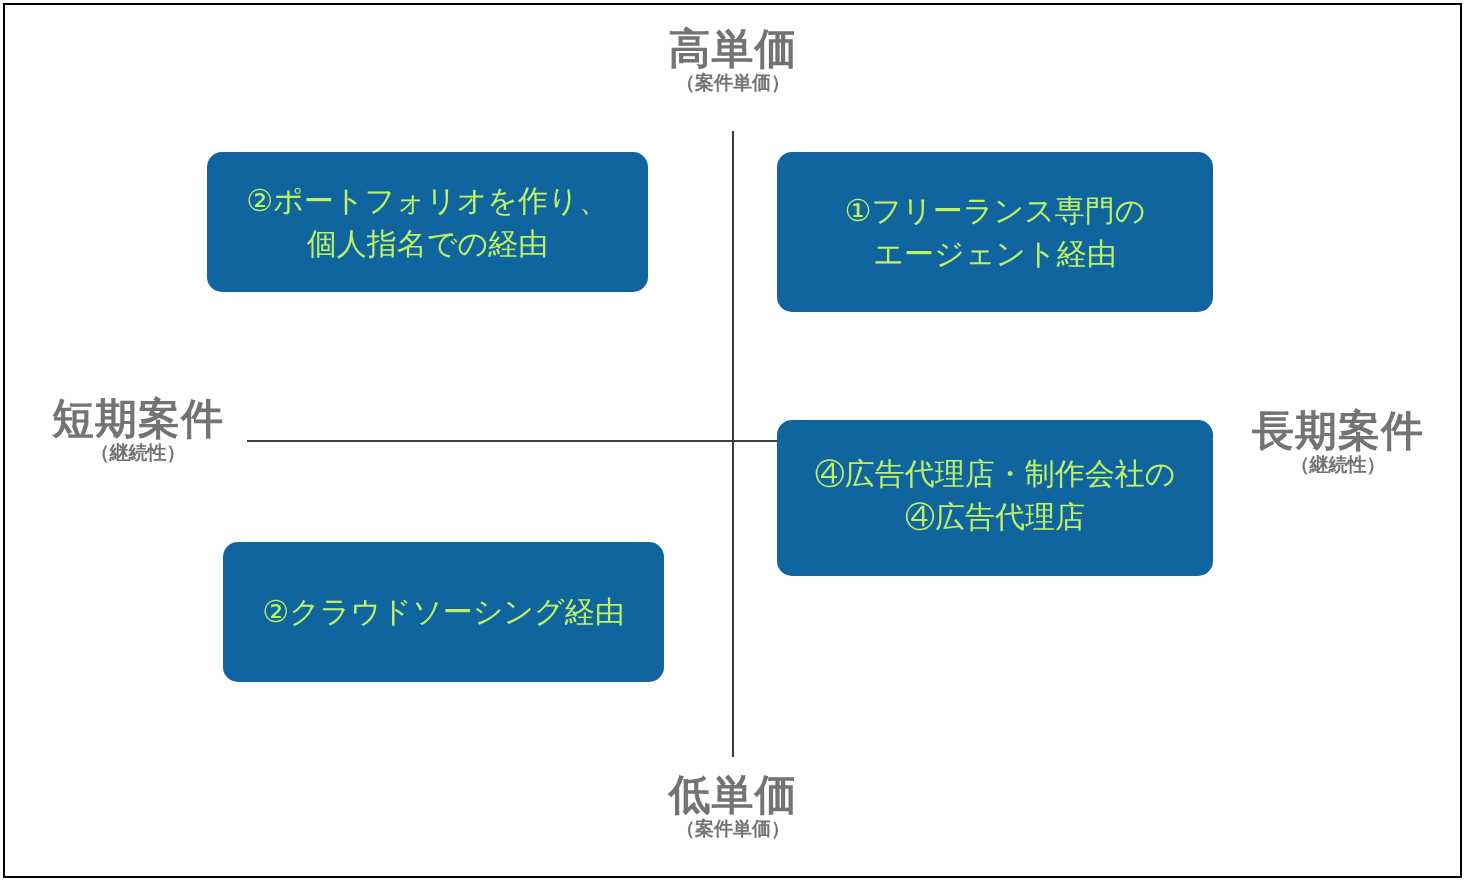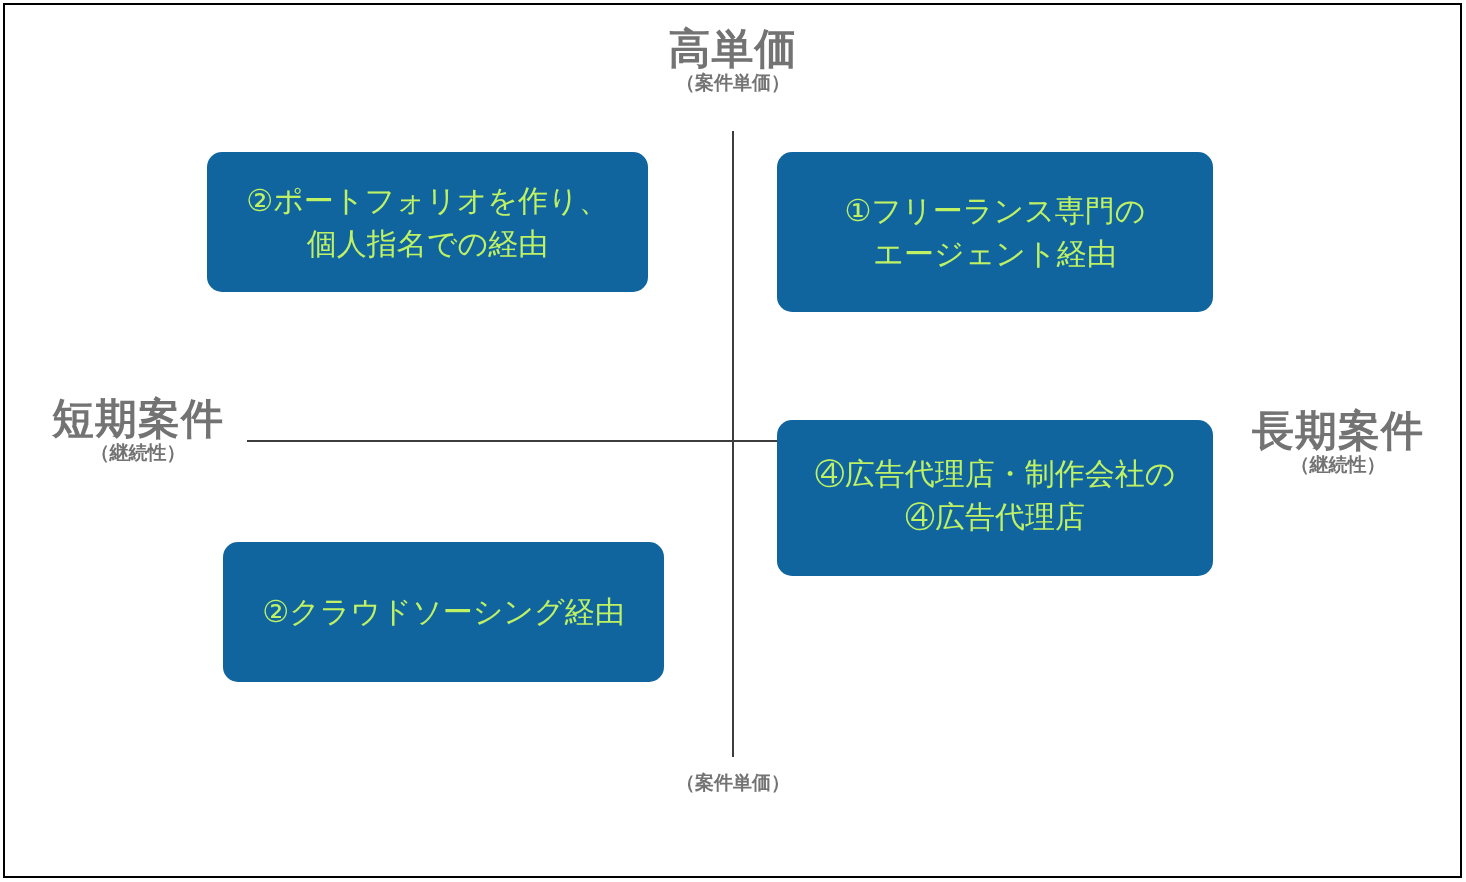--- a/index.html
+++ b/index.html
@@ -55,20 +55,21 @@
 
   <div class="axis-v"></div>
   <div class="axis-h"></div>
 
   <div class="axis-label label-top">
     <div class="main">高単価</div>
     <div class="sub">（案件単価）</div>
   </div>
 
   <div class="axis-label label-bottom">
+    <div class="main">低単価</div>
     <div class="sub">（案件単価）</div>
   </div>
 
   <div class="axis-label label-left">
     <div class="main">短期案件</div>
     <div class="sub">（継続性）</div>
   </div>
 
   <div class="axis-label label-right">
     <div class="main">長期案件</div>

